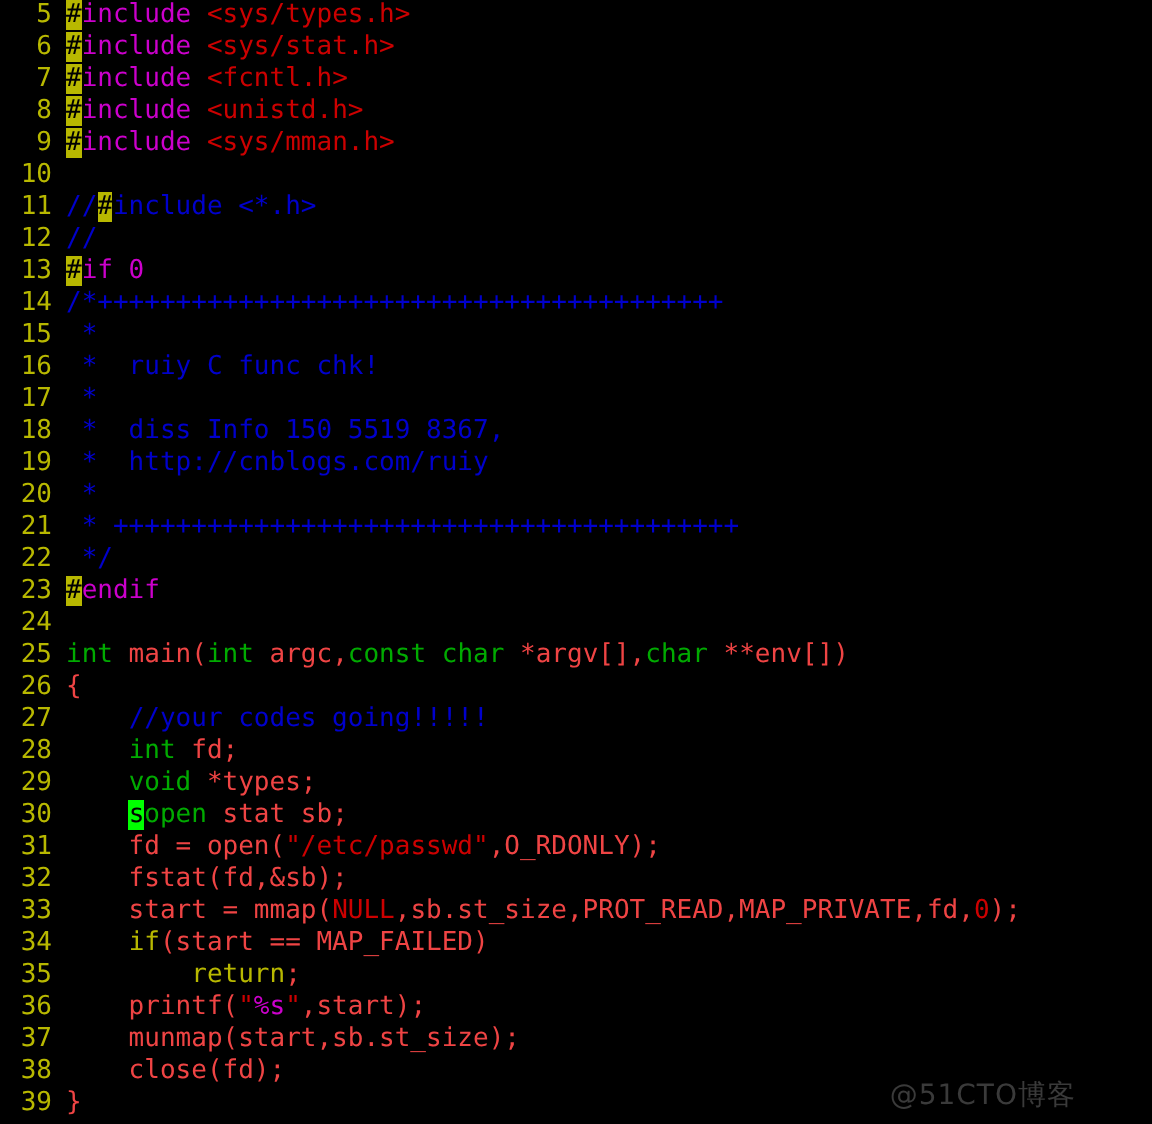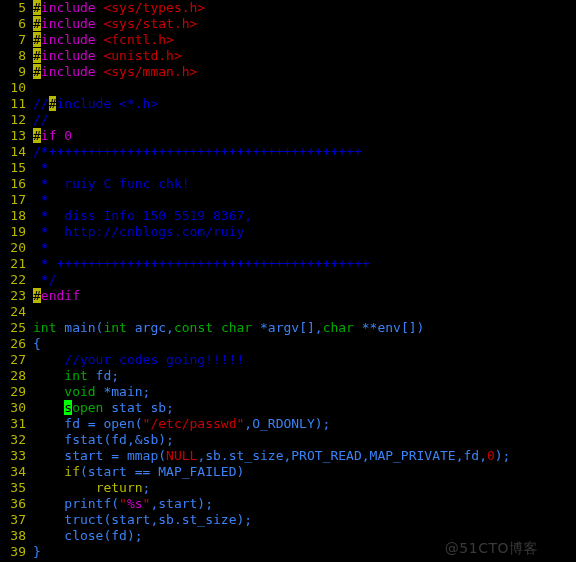--- a/index.html
+++ b/index.html
@@ -43,21 +43,21 @@
   .src { display: inline; }
 
   
   .t-pre     { color: #cc00cc; }          
   .t-hdr     { color: #cc0000; }          
   .t-cmt     { color: #0000cc; }          
   .t-kw      { color: #00aa00; }          
   .t-ctl     { color: #b8b800; }          
   .t-str     { color: #cc0000; }          
   .t-fmt     { color: #cc00cc; }          
-  .t-plain   { color: #3b82f6; }          
+  .t-plain   { color: #ef4444; }          
   .t-hash    { background: #b8b800; color: #000000; }  
   .t-cursor  { background: #00ff00; color: #000000; }  
 
   #watermark {
     position: absolute;
     right: 10px;
     bottom: 6px;
     color: #3a3a3a;
     font-family: "DejaVu Sans", "Liberation Sans", sans-serif;
     font-size: 14px;
@@ -87,26 +87,26 @@
       <div class="code-line"><span class="lineno">19</span><span class="src"><span class="t-cmt"> *  http://cnblogs.com/ruiy</span></span></div>
       <div class="code-line"><span class="lineno">20</span><span class="src"><span class="t-cmt"> *</span></span></div>
       <div class="code-line"><span class="lineno">21</span><span class="src"><span class="t-cmt"> * ++++++++++++++++++++++++++++++++++++++++</span></span></div>
       <div class="code-line"><span class="lineno">22</span><span class="src"><span class="t-cmt"> */</span></span></div>
       <div class="code-line"><span class="lineno">23</span><span class="src"><span class="t-hash">#</span><span class="t-pre">endif</span></span></div>
       <div class="code-line"><span class="lineno">24</span><span class="src"></span></div>
       <div class="code-line"><span class="lineno">25</span><span class="src"><span class="t-kw">int</span><span class="t-plain"> main(</span><span class="t-kw">int</span><span class="t-plain"> argc,</span><span class="t-kw">const</span><span class="t-plain"> </span><span class="t-kw">char</span><span class="t-plain"> *argv[],</span><span class="t-kw">char</span><span class="t-plain"> **env[])</span></span></div>
       <div class="code-line"><span class="lineno">26</span><span class="src"><span class="t-plain">{</span></span></div>
       <div class="code-line"><span class="lineno">27</span><span class="src"><span class="t-plain">    </span><span class="t-cmt">//your codes going!!!!!</span></span></div>
       <div class="code-line"><span class="lineno">28</span><span class="src"><span class="t-plain">    </span><span class="t-kw">int</span><span class="t-plain"> fd;</span></span></div>
-      <div class="code-line"><span class="lineno">29</span><span class="src"><span class="t-plain">    </span><span class="t-kw">void</span><span class="t-plain"> *main;</span></span></div>
+      <div class="code-line"><span class="lineno">29</span><span class="src"><span class="t-plain">    </span><span class="t-kw">void</span><span class="t-plain"> *types;</span></span></div>
       <div class="code-line"><span class="lineno">30</span><span class="src"><span class="t-plain">    </span><span class="t-cursor">s</span><span class="t-kw">open</span><span class="t-plain"> stat sb;</span></span></div>
       <div class="code-line"><span class="lineno">31</span><span class="src"><span class="t-plain">    fd = open(</span><span class="t-str">"/etc/passwd"</span><span class="t-plain">,O_RDONLY);</span></span></div>
       <div class="code-line"><span class="lineno">32</span><span class="src"><span class="t-plain">    fstat(fd,&amp;sb);</span></span></div>
       <div class="code-line"><span class="lineno">33</span><span class="src"><span class="t-plain">    start = mmap(</span><span class="t-str">NULL</span><span class="t-plain">,sb.st_size,PROT_READ,MAP_PRIVATE,fd,</span><span class="t-str">0</span><span class="t-plain">);</span></span></div>
       <div class="code-line"><span class="lineno">34</span><span class="src"><span class="t-plain">    </span><span class="t-ctl">if</span><span class="t-plain">(start == MAP_FAILED)</span></span></div>
       <div class="code-line"><span class="lineno">35</span><span class="src"><span class="t-plain">        </span><span class="t-ctl">return</span><span class="t-plain">;</span></span></div>
       <div class="code-line"><span class="lineno">36</span><span class="src"><span class="t-plain">    printf(</span><span class="t-str">"</span><span class="t-fmt">%s</span><span class="t-str">"</span><span class="t-plain">,start);</span></span></div>
-      <div class="code-line"><span class="lineno">37</span><span class="src"><span class="t-plain">    truct(start,sb.st_size);</span></span></div>
+      <div class="code-line"><span class="lineno">37</span><span class="src"><span class="t-plain">    munmap(start,sb.st_size);</span></span></div>
       <div class="code-line"><span class="lineno">38</span><span class="src"><span class="t-plain">    close(fd);</span></span></div>
       <div class="code-line"><span class="lineno">39</span><span class="src"><span class="t-plain">}</span></span></div>
     </div>
   <div id="watermark">@51CTO博客</div>
 </div>
 
 </body></html>

